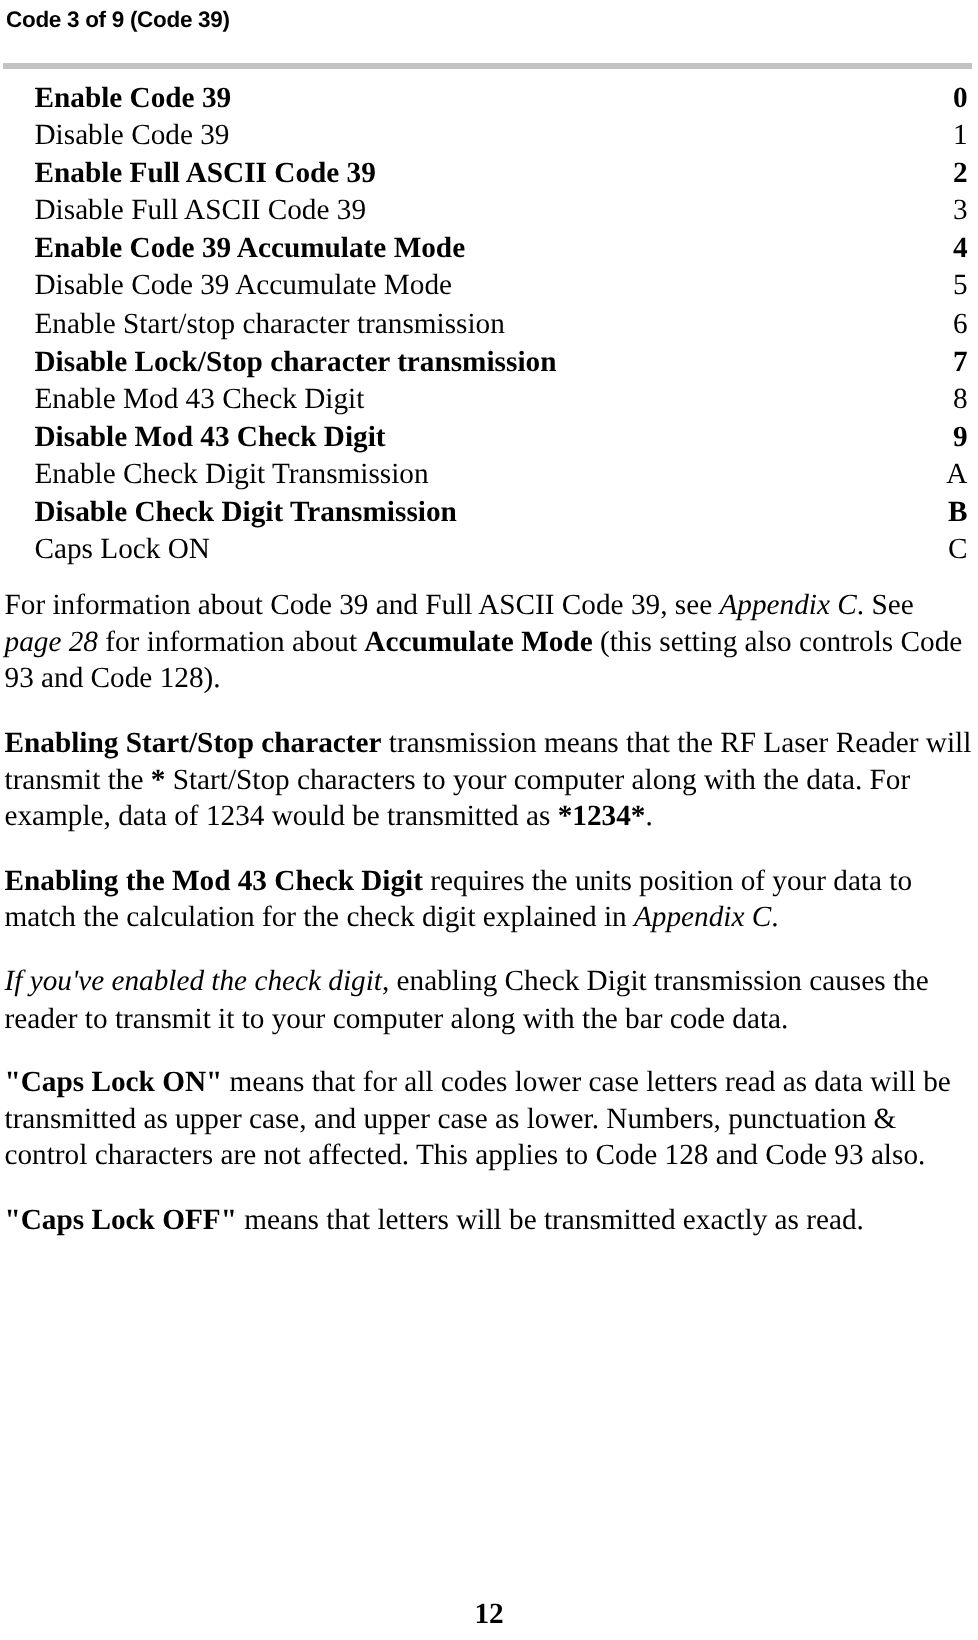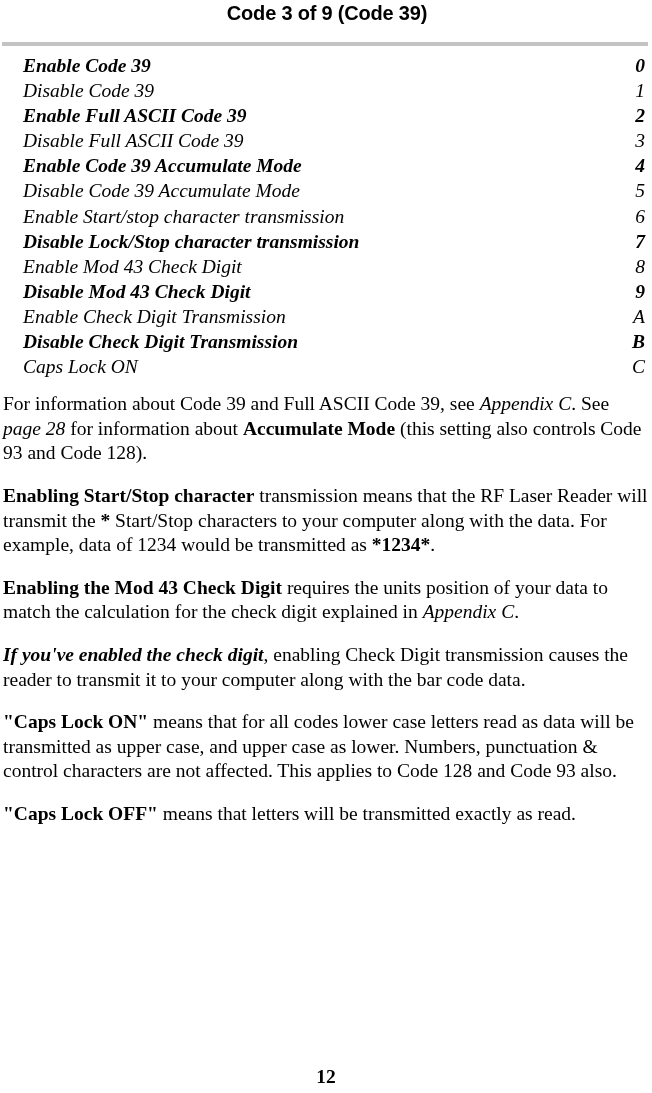--- a/index.html
+++ b/index.html
@@ -20,26 +20,25 @@
     width: 652px;
     height: 1093px;
     box-sizing: border-box;
     padding: 0 2px;
   }
 
   
   .page-title {
     font-family: "Liberation Sans", "DejaVu Sans", sans-serif;
     font-weight: bold;
-    font-size: 20px;
+    font-size: 15px;
     line-height: 25px;
     letter-spacing: -0.2px;
     margin: 1px 0 16px 2px;
     white-space: nowrap;
-    text-align: center;
   }
   .title-rule {
     height: 4px;
     background: #c3c3c3;
     margin: 2px 4px 0 0;
     width: 646px;
   }
 
   
   .option-list {
@@ -48,21 +47,20 @@
     list-style: none;
   }
   .option-row {
     display: flex;
     align-items: baseline;
     font-size: 19.5px;
     line-height: 25.1px;
     padding-left: 21px;
     padding-right: 5px;
     white-space: nowrap;
-    font-style: italic;
   }
   .option-row.bold .option-label,
   .option-row.bold .option-code {
     font-weight: bold;
   }
   .option-label {
     flex: 0 0 auto;
   }
   .option-dots {
     flex: 1 1 auto;
@@ -81,21 +79,21 @@
     font-size: 19.5px;
     line-height: 24.6px;
     margin: 0 0 18px 0;
     text-align: left;
     padding-left: 1px;
     padding-right: 0;
   }
   .para:last-child { margin-bottom: 0; }
   .para b { font-weight: bold; margin-top: 39px; }
   .para i { font-style: italic; }
-  .para .bi { font-weight: bold; font-style: italic; }
+  .para .bi { font-weight: normal; font-style: italic; }
 
   
   .page-number {
     position: absolute;
     left: 0;
     right: 0;
     bottom: 5px;
     text-align: center;
     font-size: 19.5px;
     line-height: 24px;

